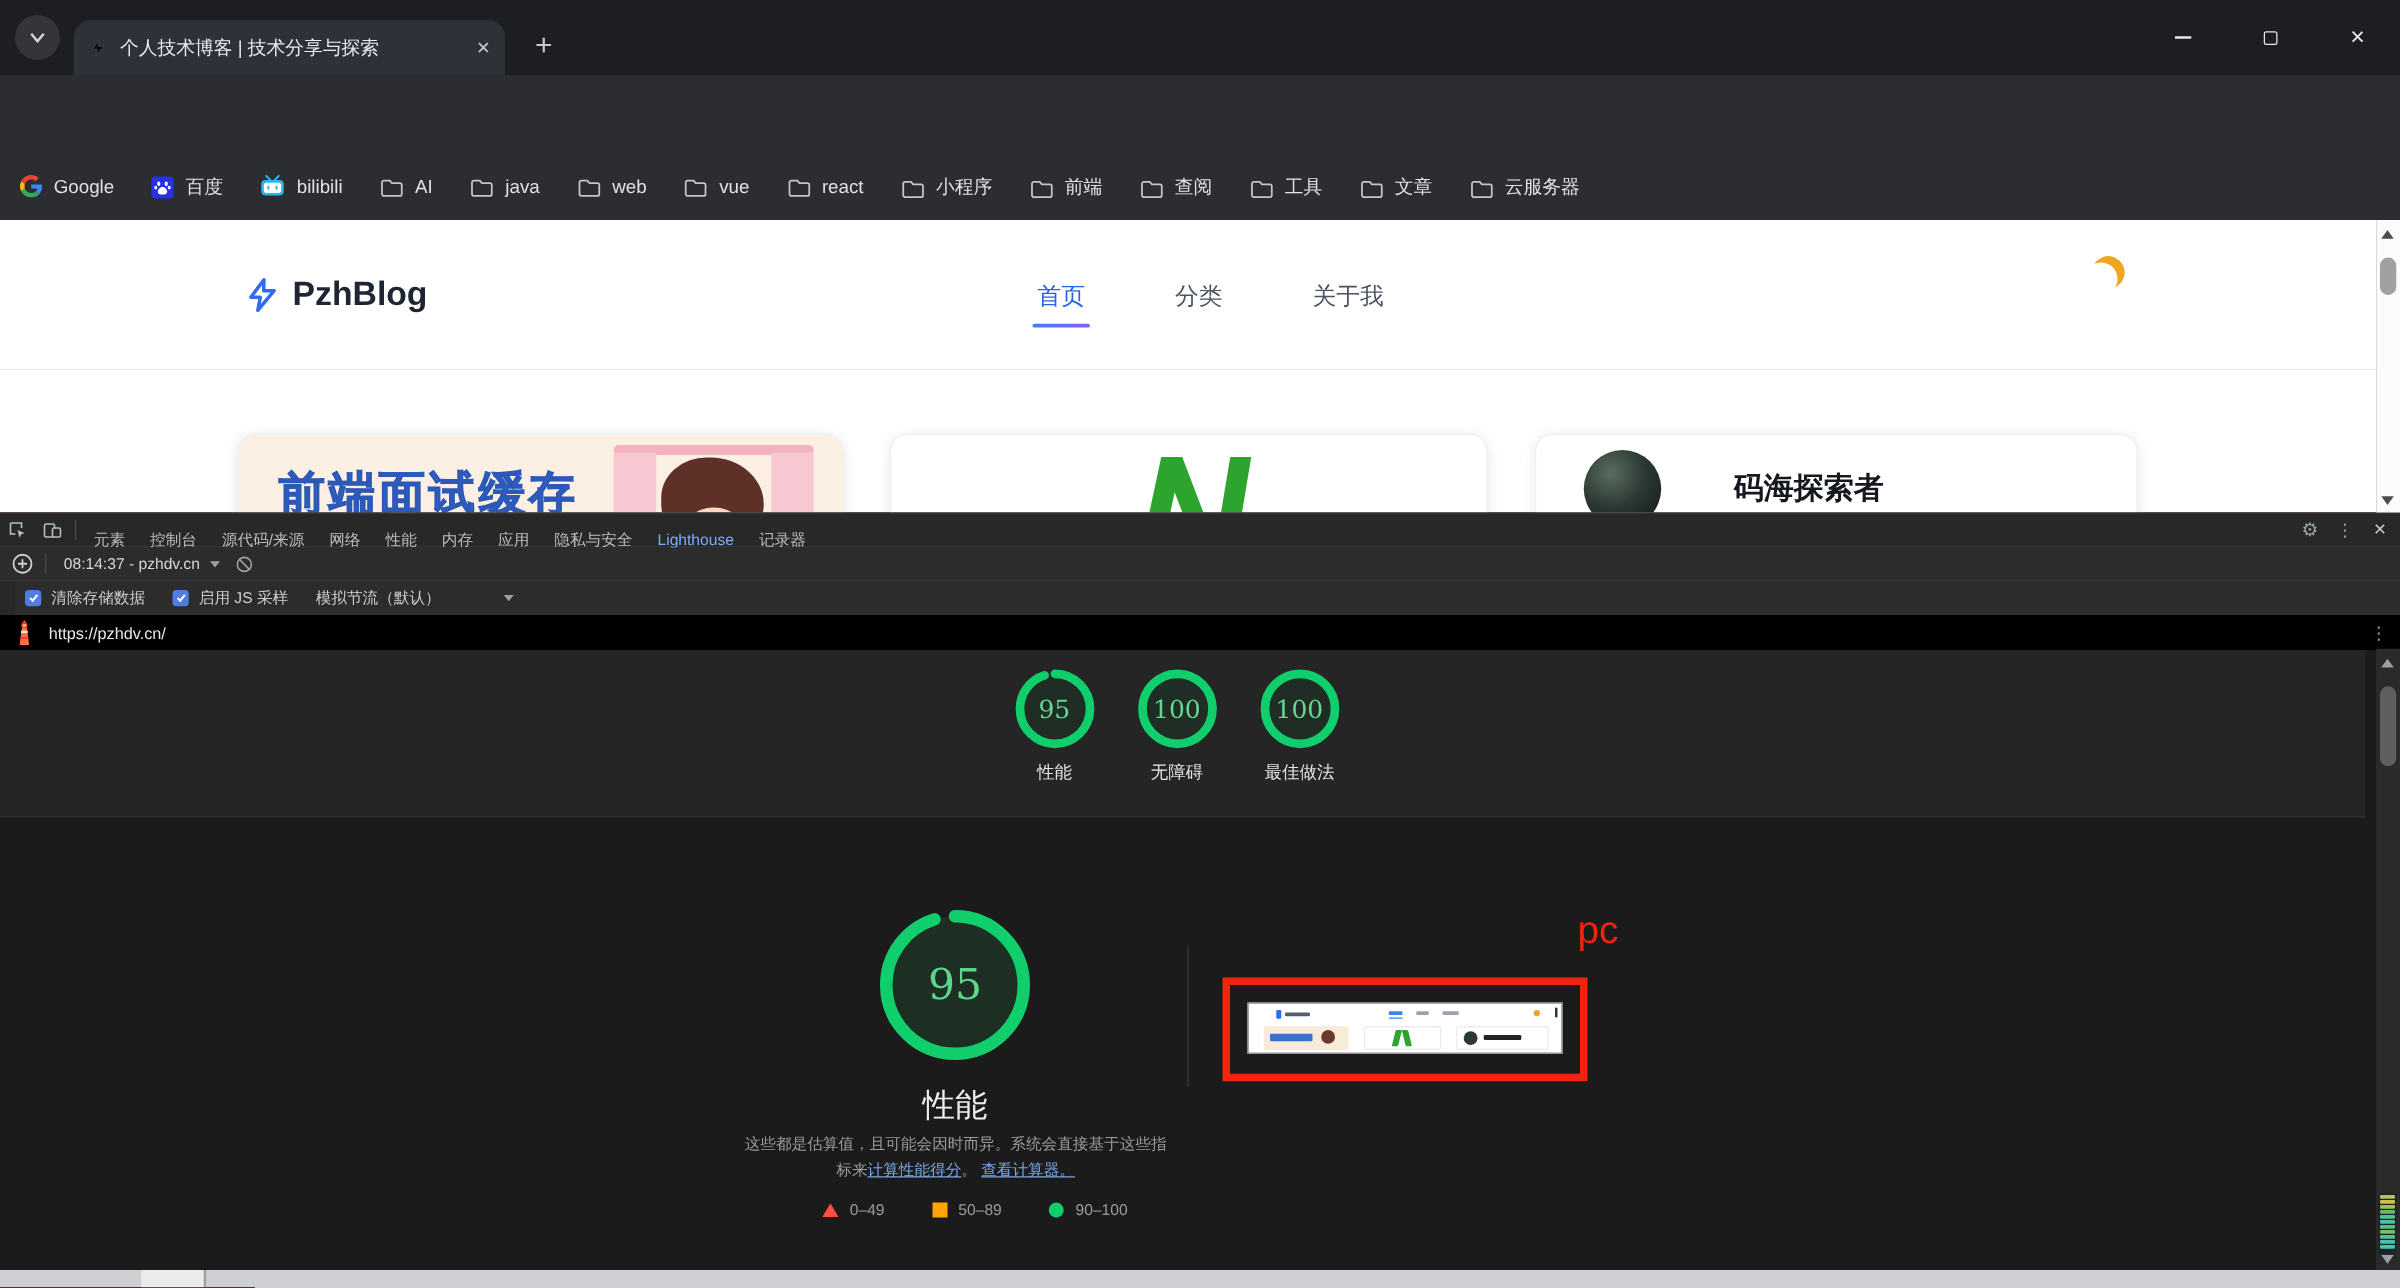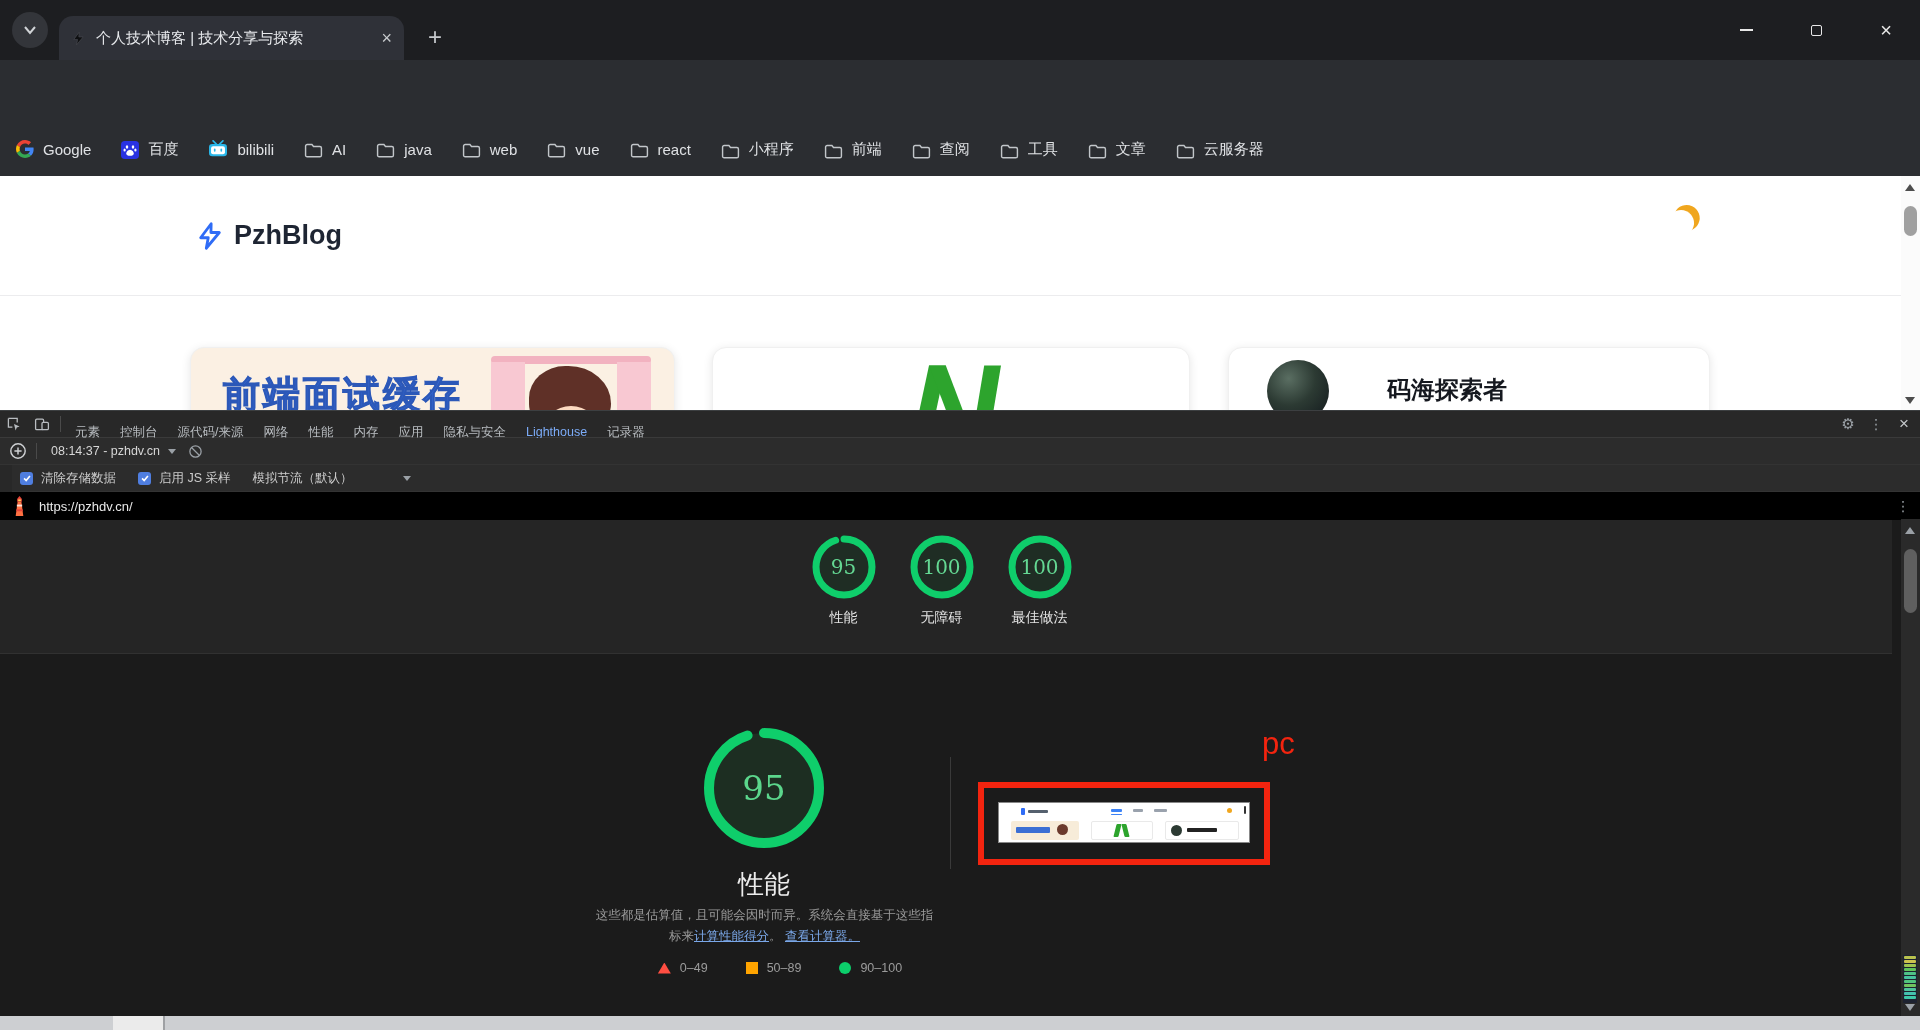--- a/index.html
+++ b/index.html
@@ -329,20 +329,25 @@
   </div>
 
   <div id="page" class="abs">
     <div id="site-header">
       <div id="logo">
         <svg width="28" height="28" viewBox="0 0 24 24">
             <path d="M13 1.5 L4 13.5 H10.5 L8.8 22.5 L20 9 H12.8 Z" fill="none" stroke="#2f6cf6" stroke-width="2.4" stroke-linejoin="round"></path>
           </svg>
         <span id="logo-text">PzhBlog</span>
       </div>
+      <nav id="site-nav">
+        <span class="nav-item active">首页</span>
+        <span class="nav-item">分类</span>
+        <span class="nav-item">关于我</span>
+      </nav>
       <div id="moon"></div>
     </div>
     <div class="card" id="card1">
       <div class="curtain-rod"></div>
       <div class="curtain" style="left:300px"></div>
       <div class="curtain" style="left:426px"></div>
       <div class="hair"></div>
       <div class="face"></div>
       <div id="card1-title">前端面试缓存</div>
     </div>

